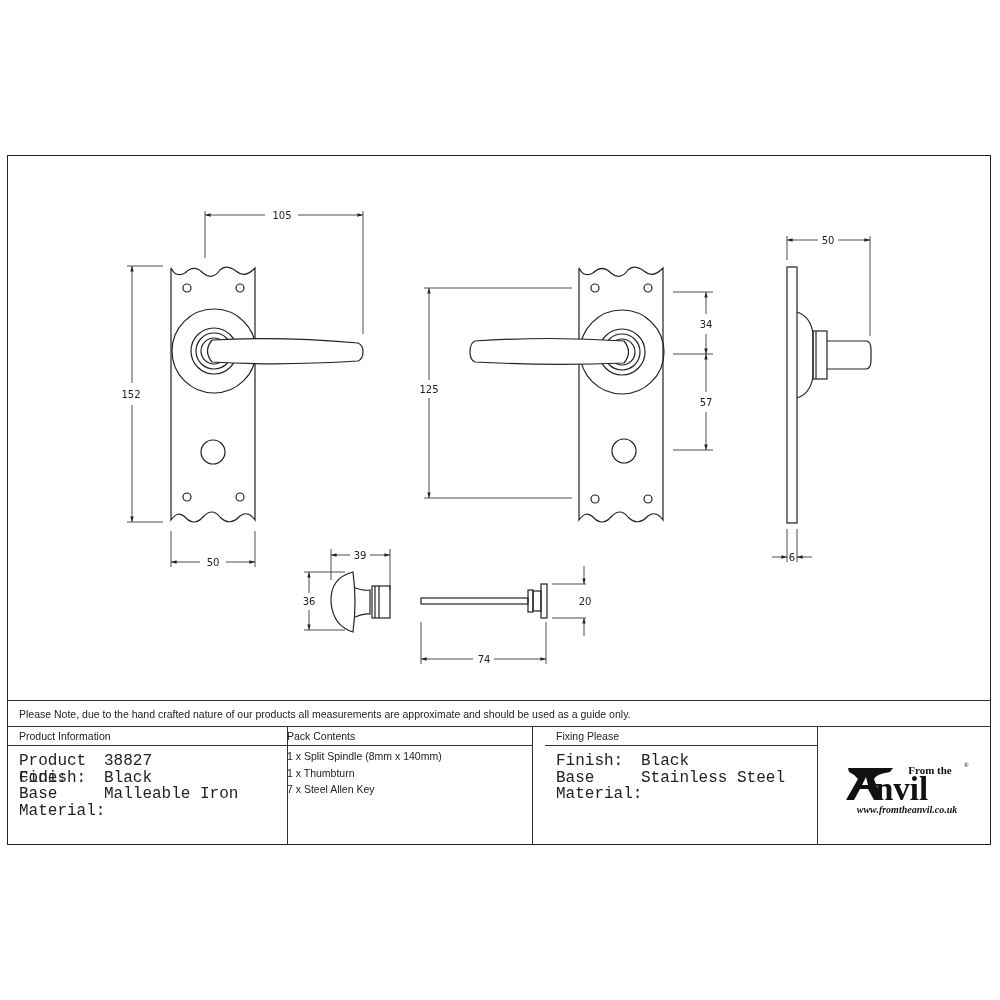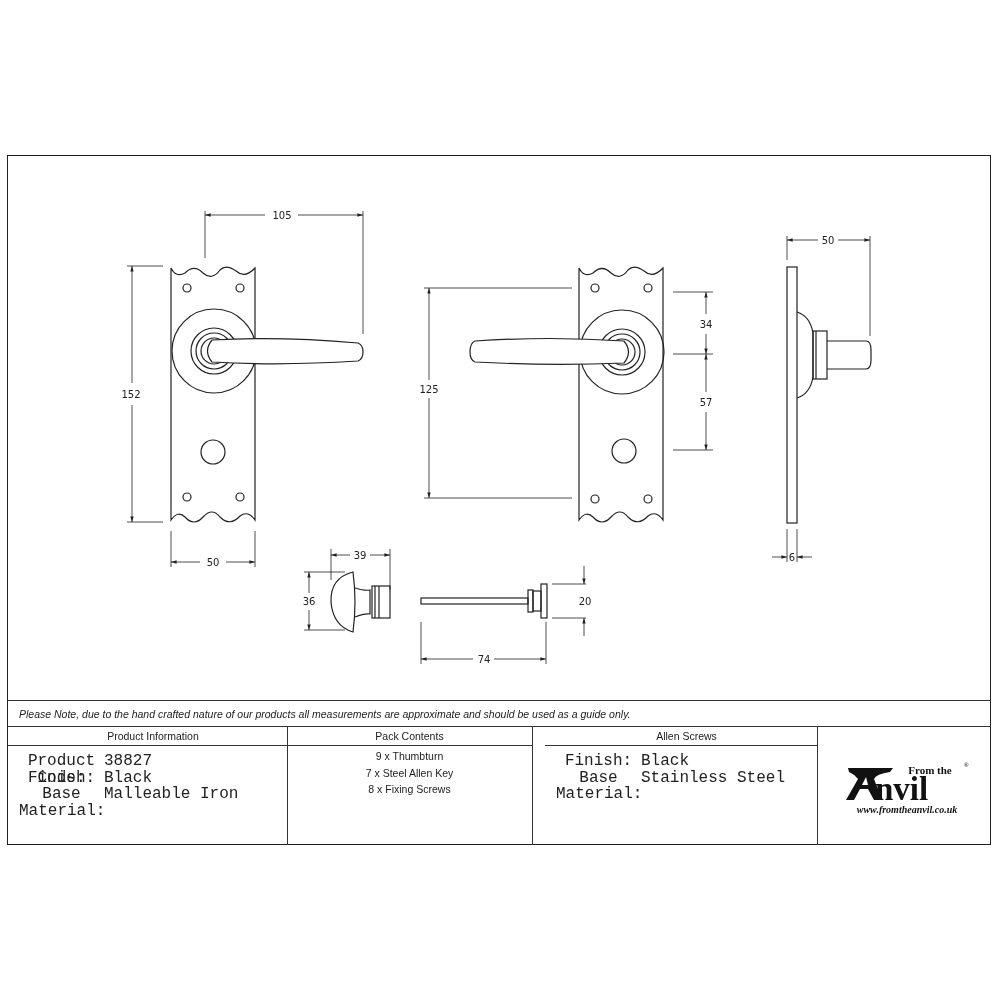--- a/index.html
+++ b/index.html
@@ -4,24 +4,24 @@
 <style>
   html, body { margin:0; padding:0; background:#ffffff; }
   body { width:1000px; height:1000px; position:relative; overflow:hidden;
          font-family:"Liberation Sans", "DejaVu Sans", sans-serif; color:#222; }
   .frame { position:absolute; left:7px; top:155px; width:984px; height:690px;
            border:1.5px solid #222; box-sizing:border-box; }
   svg.drawing { position:absolute; left:0; top:0; }
   .dim { font-size:10px; fill:#222; font-family:"DejaVu Sans", sans-serif; }
   .note { position:absolute; left:8px; top:700px; width:983px; height:27px;
           border-top:1.2px solid #333; border-bottom:1.2px solid #333; box-sizing:border-box;
-          font-size:10.5px; line-height:27px; padding-left:11px;font-style:italic; }
+          font-size:10.5px; line-height:27px; padding-left:11px; }
   .col { position:absolute; top:727px; height:118px; box-sizing:border-box; }
   .col .hdr { height:19px; border-bottom:1.2px solid #333; font-size:10.5px; line-height:19px; padding-left:11px; box-sizing:border-box; }
-  .col.b-r { border-right:1.2px solid #333;text-align:center; }
+  .col.b-r { border-right:1.2px solid #333; }
   .rows { padding:7px 0 0 11px; font-size:16px;font-family:Liberation Mono, monospace; }
   .kv { display:flex; height:16.5px; line-height:16.5px; }
   .kv .k { width:85px; }
   .pack { padding:2px 0 0 11px; font-size:10.5px; }
   .pack div { height:16.6px; line-height:16.6px; }
   .logo { position:absolute; left:818px; top:727px; width:173px; height:118px;font-weight:bold; }
 </style>
 </head>
 <body>
 
@@ -170,28 +170,28 @@
     <div class="kv">
         <span class="k">Base Material:</span>
         <span>Malleable Iron</span>
       </div>
   </div>
 </div>
 
 <div class="col b-r" style="left:276px; width:257px;">
   <div class="hdr">Pack Contents</div>
   <div class="pack">
-    <div>9 x Thumbturn</div>
+    <div>1 x Split Spindle (8mm x 140mm)</div>
+    <div>1 x Thumbturn</div>
     <div>7 x Steel Allen Key</div>
-    <div>8 x Fixing Screws</div>
   </div>
 </div>
 
 <div class="col b-r" style="left:545px; width:273px;">
-  <div class="hdr">Allen Screws</div>
+  <div class="hdr">Fixing Please</div>
   <div class="rows">
     <div class="kv">
         <span class="k">Finish:</span>
         <span>Black</span>
       </div>
     <div class="kv">
         <span class="k">Base Material:</span>
         <span>Stainless Steel</span>
       </div>
   </div>

